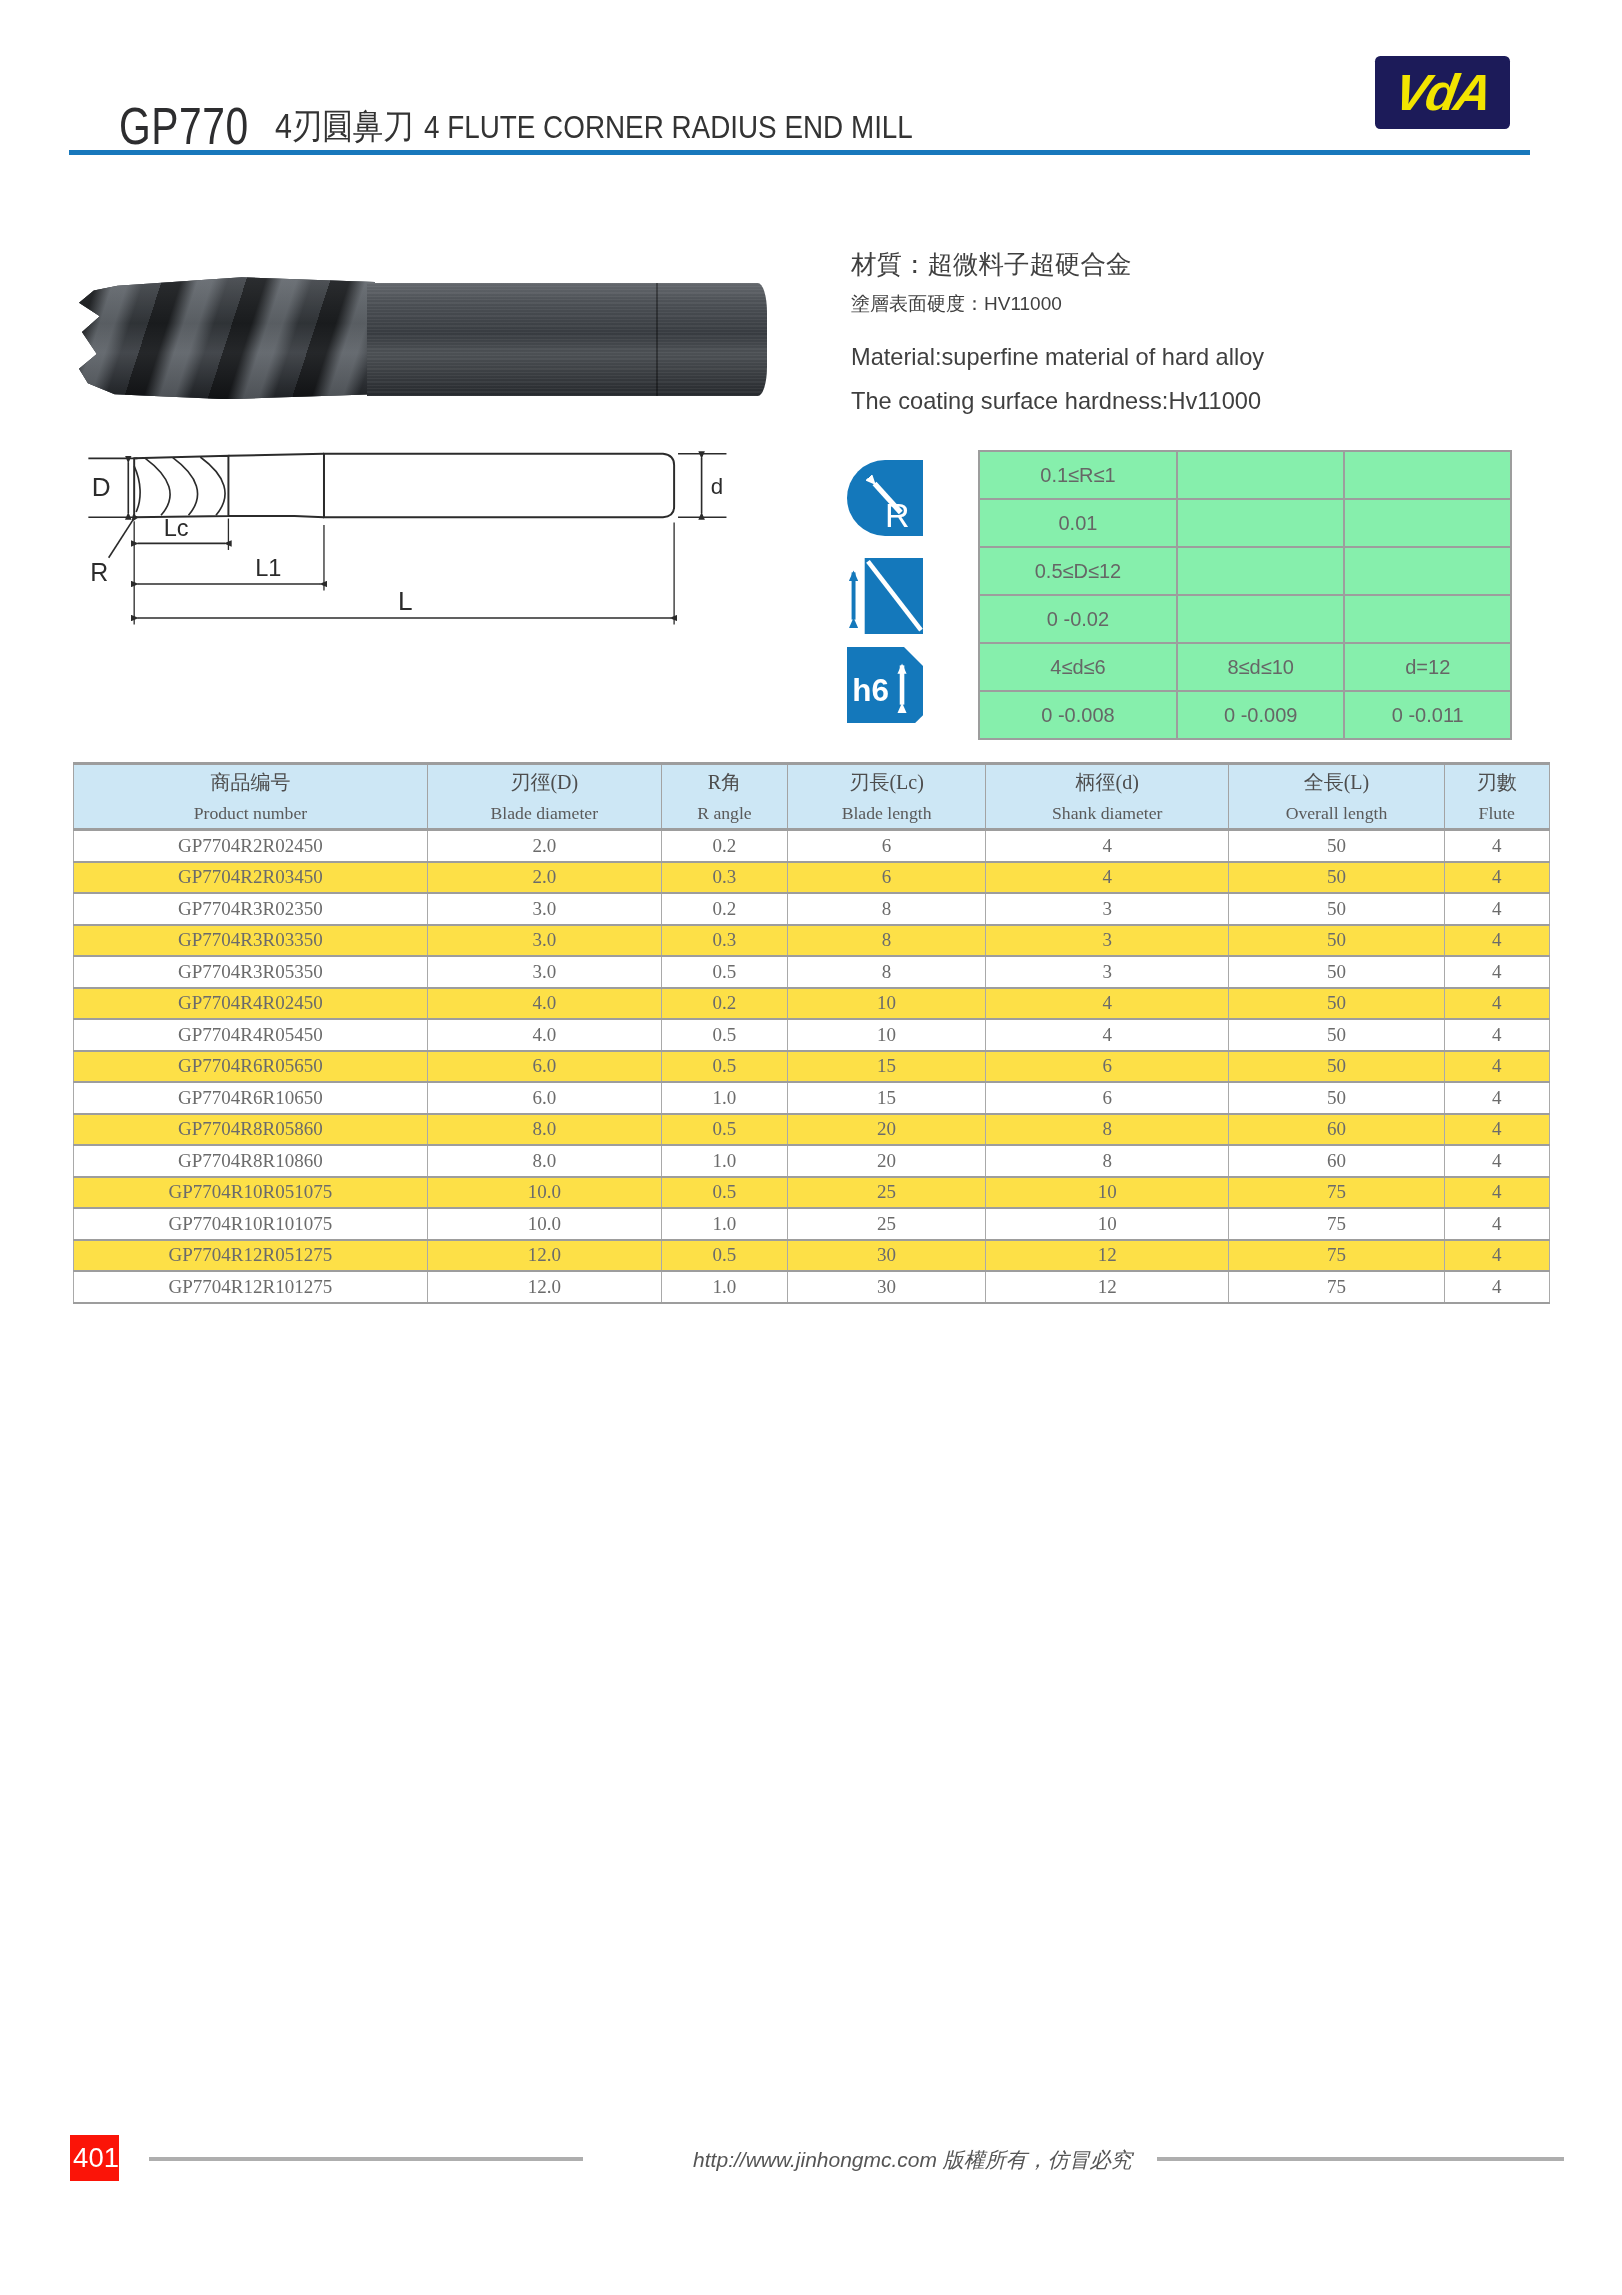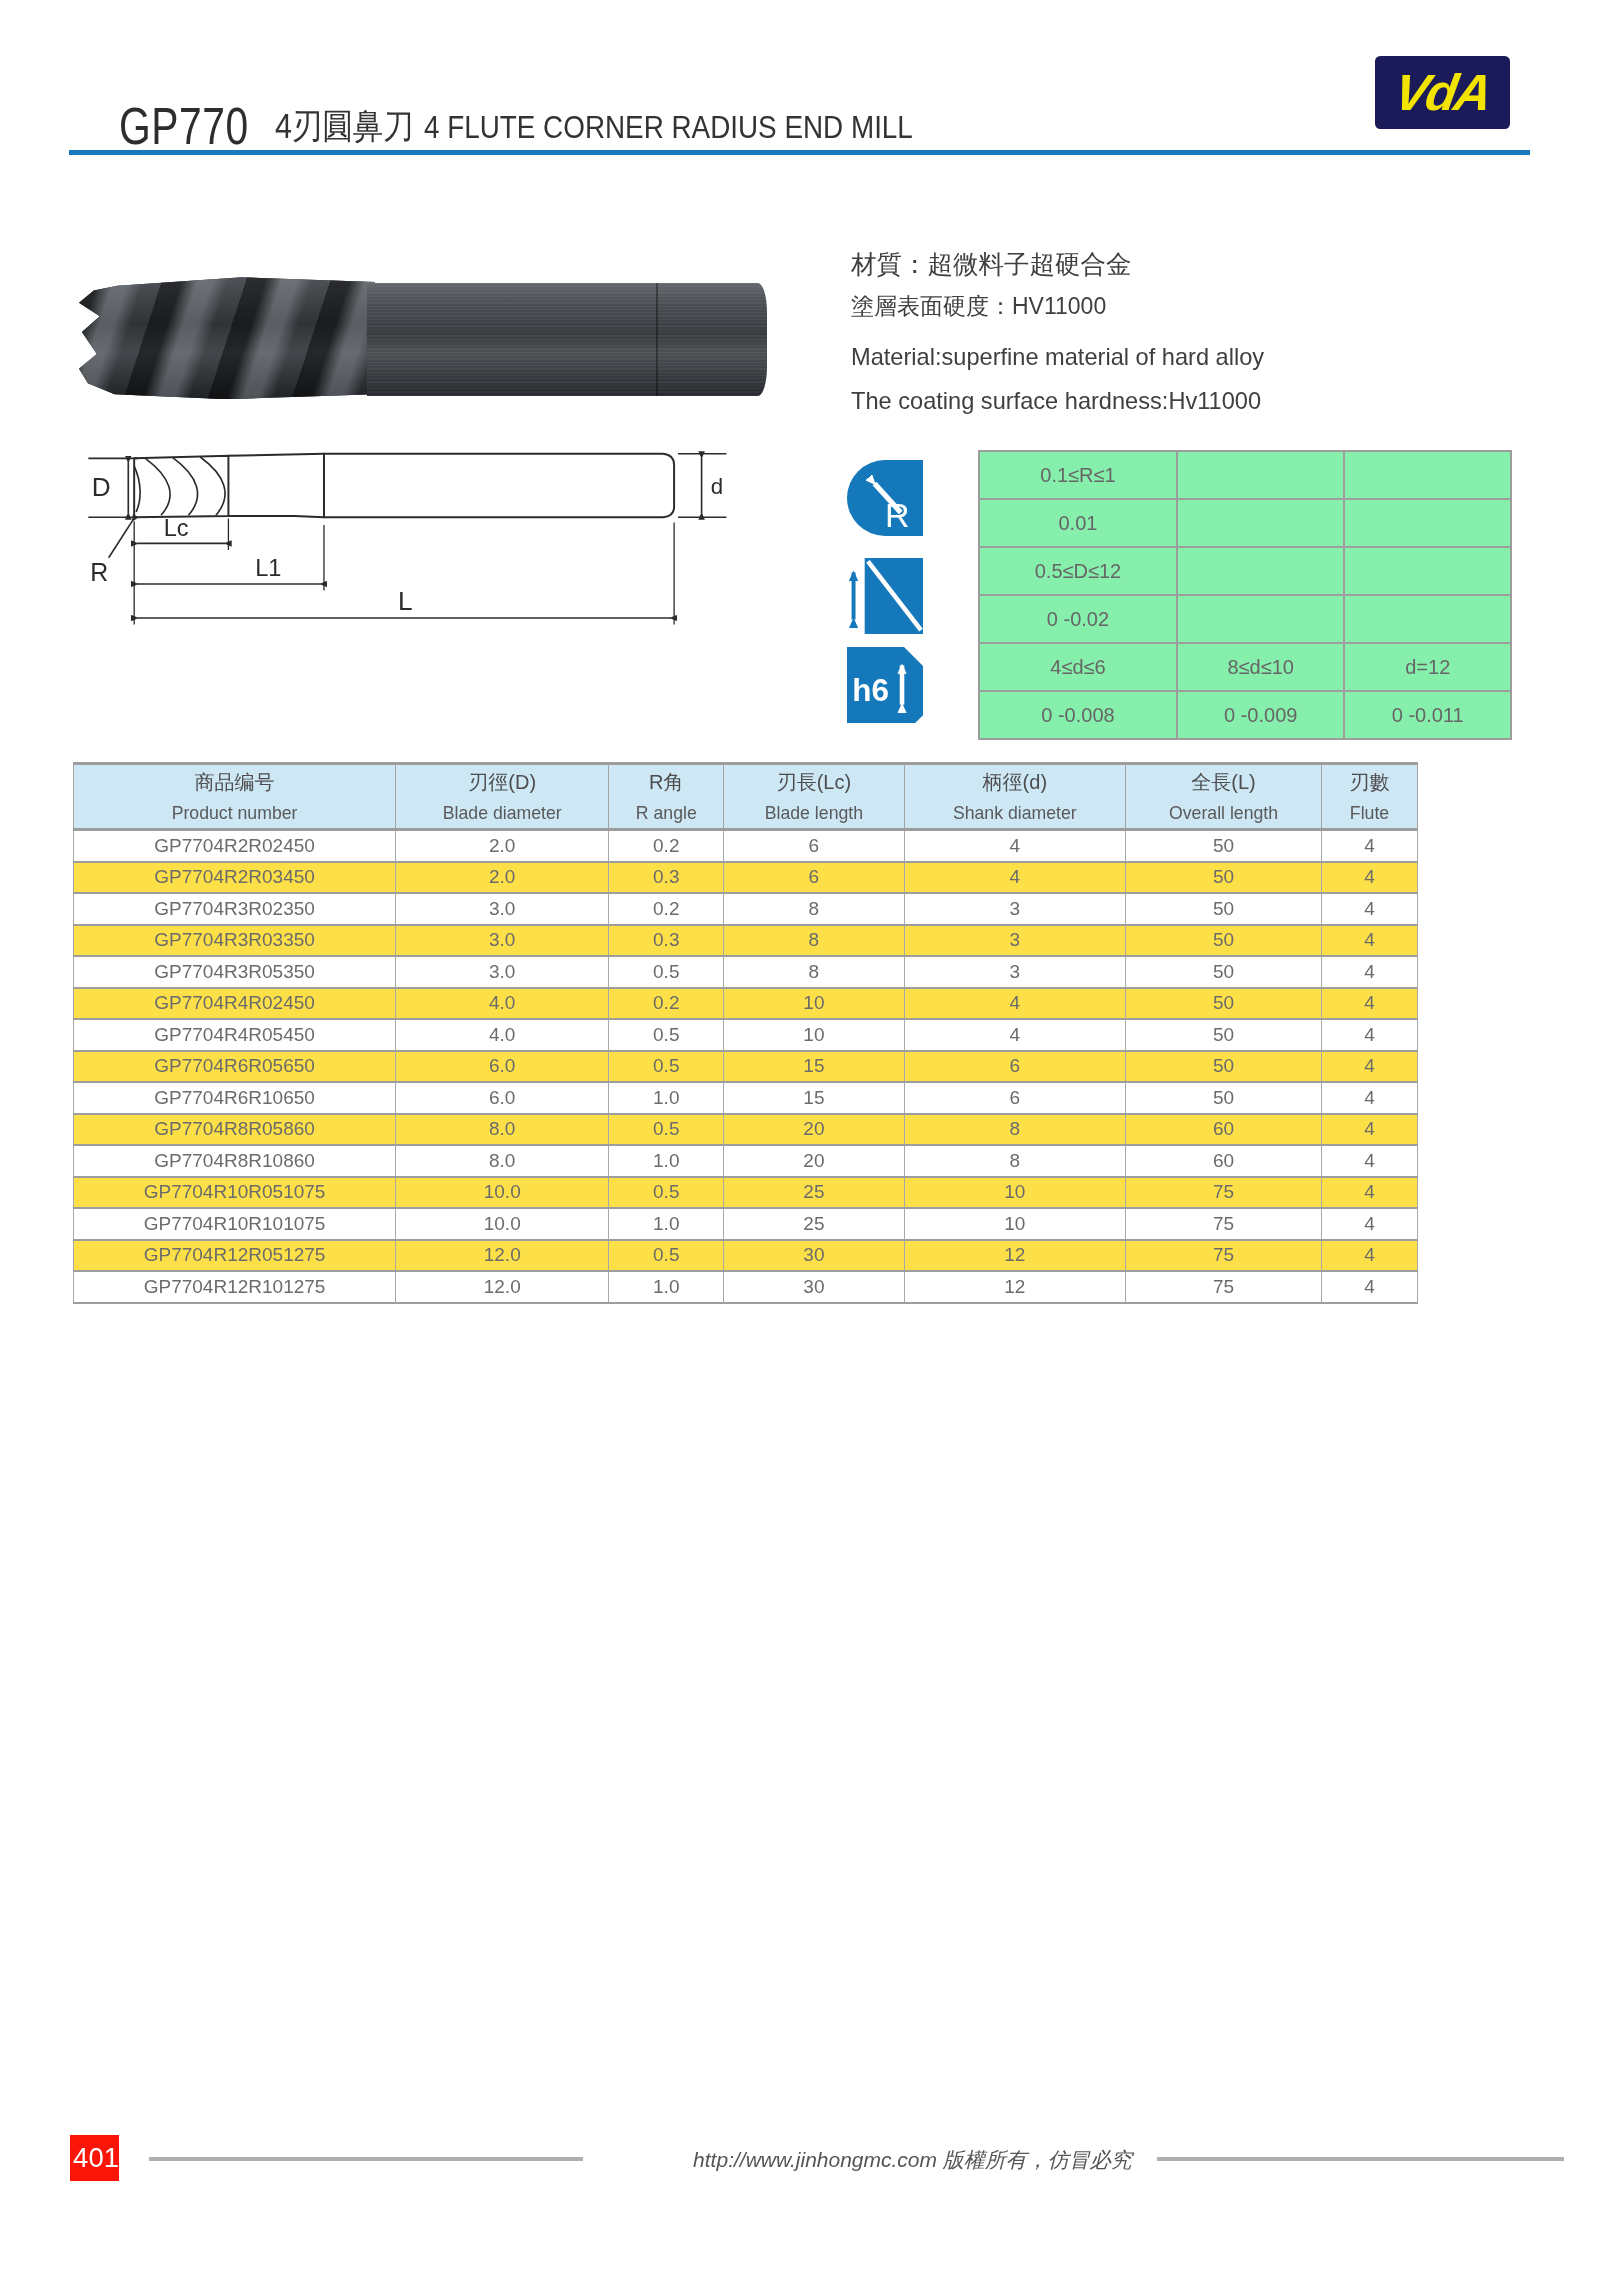--- a/index.html
+++ b/index.html
@@ -44,21 +44,21 @@
     background:
       repeating-linear-gradient(0deg, rgba(255,255,255,.05) 0 1.3px, rgba(0,0,0,0) 1.3px 3.3px),
       linear-gradient(180deg,#64686d 0%,#4d5156 16%,#373b40 45%,#4c5054 62%,#26292d 100%);
   }
   .photo .seam{position:absolute;left:577px;top:10.5px;width:2px;height:113px;background:rgba(0,0,0,.35);}
 
   
   .specs{position:absolute;left:851px;top:247px;color:#3f3f3f;}
   .specs div{position:absolute;left:0;white-space:nowrap;}
   .spec1{top:0;font-size:25.5px;}
-  .spec2{top:44px;font-size:23px;}
+  .spec2{top:44px;font-size:19px;}
   .spec3{top:97px;font-size:23.6px;}
   .spec4{top:141px;font-size:23.6px;}
 
   
   .drawing{position:absolute;left:72px;top:419px;}
 
   
   .tol-icon{position:absolute;left:847px;width:76px;height:76px;}
   .tol-icon-r{top:460px;}
   .tol-icon-d{top:558px;}
@@ -69,21 +69,21 @@
     position:absolute;left:978px;top:450px;width:534px;border-collapse:collapse;table-layout:fixed;
   }
   .tol-table td{
     border:2px solid #9d9d9d;height:44px;text-align:center;vertical-align:middle;
     font-size:20px;color:#666;background:#86efac;
   }
   .tol-table tr.shaded td{background:#86efac;}
 
   
   .main-table{
-    position:absolute;left:73px;top:762px;width:1345px;border-collapse:collapse;table-layout:fixed;
+    position:absolute;left:73px;top:762px;width:1477px;border-collapse:collapse;table-layout:fixed;font-family:Liberation Serif, serif;
   }
   .main-table th{
     background:#cde7f5;border-left:1.3px solid #a3a3a3;border-right:1.3px solid #a3a3a3;
     border-top:3.9px solid #9d9d9d;border-bottom:3.3px solid #9d9d9d;
     height:63px;font-weight:normal;vertical-align:middle;text-align:center;padding:0;
   }
   .main-table th .cn{font-size:20px;color:#4d4d4d;display:block;margin-bottom:6.5px;}
   .main-table th .en{font-size:17.7px;color:#5a5a5a;display:block;}
   .main-table td{
     border-left:1.3px solid #a9a9a9;border-right:1.3px solid #a9a9a9;

